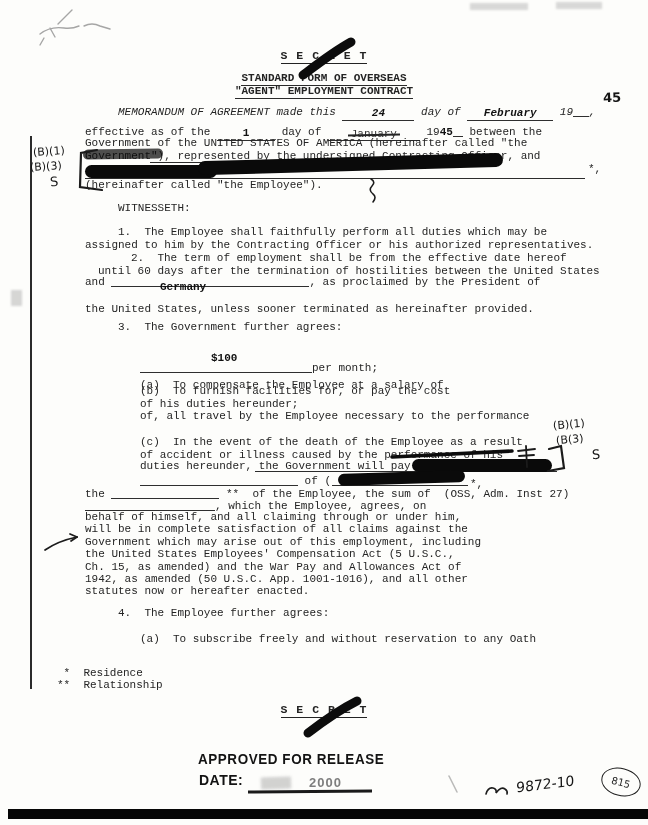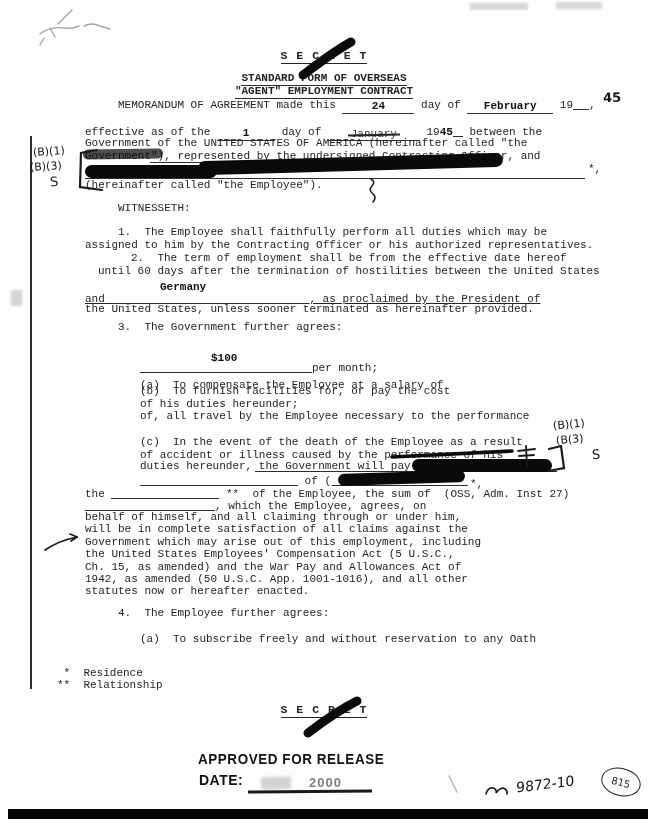--- a/index.html
+++ b/index.html
@@ -42,21 +42,21 @@
   <div class="vline" style="left:30px;top:136px;height:553px;"></div>
   <div class="band" style="left:8px;top:809px;width:640px;height:10px;"></div>
   <div class="smudge" style="left:470px;top:3px;width:58px;height:7px;background:rgba(170,170,170,.45);filter:blur(1px);"></div>
   <div class="smudge" style="left:556px;top:2px;width:46px;height:7px;background:rgba(170,170,170,.45);filter:blur(1px);"></div>
   <div class="smudge" style="left:11px;top:290px;width:11px;height:16px;background:rgba(140,140,140,.35);filter:blur(1.2px);"></div>
 
   <div class="t sec" style="top:50px;"><span>S E C R E T</span></div>
   <div class="t ctr" style="top:72px;font-size:11px;"><span>STANDARD FORM OF OVERSEAS</span></div>
   <div class="t ctr" style="top:85px;font-size:11px;"><span>"AGENT" EMPLOYMENT CONTRACT</span></div>
 
-  <div class="t" style="left:85px;top:97px;"><span>     MEMORANDUM OF AGREEMENT made this</span> <span class="blank" style="width:72px;"><span class="fill">24</span></span><span> day of </span><span class="blank" style="width:86px;"><span class="fill">February</span></span><span> 19</span><span class="blank" style="width:16px;"></span><span>,</span></div>
+  <div class="t" style="left:85px;top:104px;font-style:italic;"><span>     MEMORANDUM OF AGREEMENT made this</span> <span class="blank" style="width:72px;"><span class="fill">24</span></span><span> day of </span><span class="blank" style="width:86px;"><span class="fill">February</span></span><span> 19</span><span class="blank" style="width:16px;"></span><span>,</span></div>
   <div class="hw" style="left:603px;top:90px;font-size:13px;font-weight:bold;transform:rotate(-2deg);">45</div>
 
   <div class="t" style="left:85px;top:124px;"><span>effective as of the </span><span class="blank" style="width:58px;"><span class="fill">1</span></span><span> day of </span><span class="blank" style="width:92px;"><span class="struck">January</span></span><span> 19</span><span class="bold">45</span><span class="blank" style="width:10px;"></span><span> between the</span></div>
 
   <div class="t" style="left:85px;top:137px;">Government of the UNITED STATES OF AMERICA (hereinafter called "the</div>
   <div class="t" style="left:85px;top:150px;">Government"), represented by the undersigned Contracting Officer, and</div>
   <div class="uline" style="left:150px;top:162px;width:284px;"></div>
 
   <div class="uline" style="left:85px;top:178px;width:500px;"></div>
   <div class="redact" style="left:83px;top:149px;width:80px;height:10px;opacity:.72;transform:rotate(-1deg);"></div>
@@ -66,21 +66,21 @@
   <div class="t" style="left:85px;top:179px;">(hereinafter called "the Employee").</div>
 
   <div class="hw" style="left:33px;top:145px;font-size:11px;transform:rotate(-4deg);">(B)(1)</div>
   <div class="hw" style="left:30px;top:160px;font-size:11px;transform:rotate(-4deg);">(B)(3)</div>
   <div class="hw" style="left:50px;top:174px;font-size:13px;transform:rotate(-6deg);">S</div>
 
   <div class="t" style="left:85px;top:202px;">     WITNESSETH:</div>
   <div class="t" style="left:85px;top:226px;"><div class="tline">     1.  The Employee shall faithfully perform all duties which may be</div><div class="tline">assigned to him by the Contracting Officer or his authorized representatives.</div></div>
 
   <div class="t" style="left:85px;top:252px;margin-left:13px;"><div class="tline">     2.  The term of employment shall be from the effective date hereof</div><div class="tline">until 60 days after the termination of hostilities between the United States</div></div>
-  <div class="t" style="left:85px;top:291px;text-decoration:underline;"><span>and </span><span class="blank" style="width:198px;"></span><span>, as proclaimed by the President of</span></div>
+  <div class="t" style="left:85px;top:274px;"><span>and </span><span class="blank" style="width:198px;"></span><span>, as proclaimed by the President of</span></div>
   <div class="t bold" style="left:160px;top:281px;">Germany</div>
   <div class="t" style="left:85px;top:303px;">the United States, unless sooner terminated as hereinafter provided.</div>
 
   <div class="t" style="left:85px;top:321px;">     3.  The Government further agrees:</div>
   <div class="t" style="left:140px;top:347px;margin-top:32px;">(a)  To compensate the Employee at a salary of</div>
   <div class="t" style="left:140px;top:360px;"><span class="blank" style="width:172px;"></span><span>per month;</span></div>
   <div class="t bold" style="left:211px;top:352px;">$100</div>
 
   <div class="t" style="left:140px;top:385px;"><div class="tline">(b)  To furnish facilities for, or pay the cost</div><div class="tline">of his duties hereunder;</div><div class="tline">of, all travel by the Employee necessary to the performance</div></div>
 

